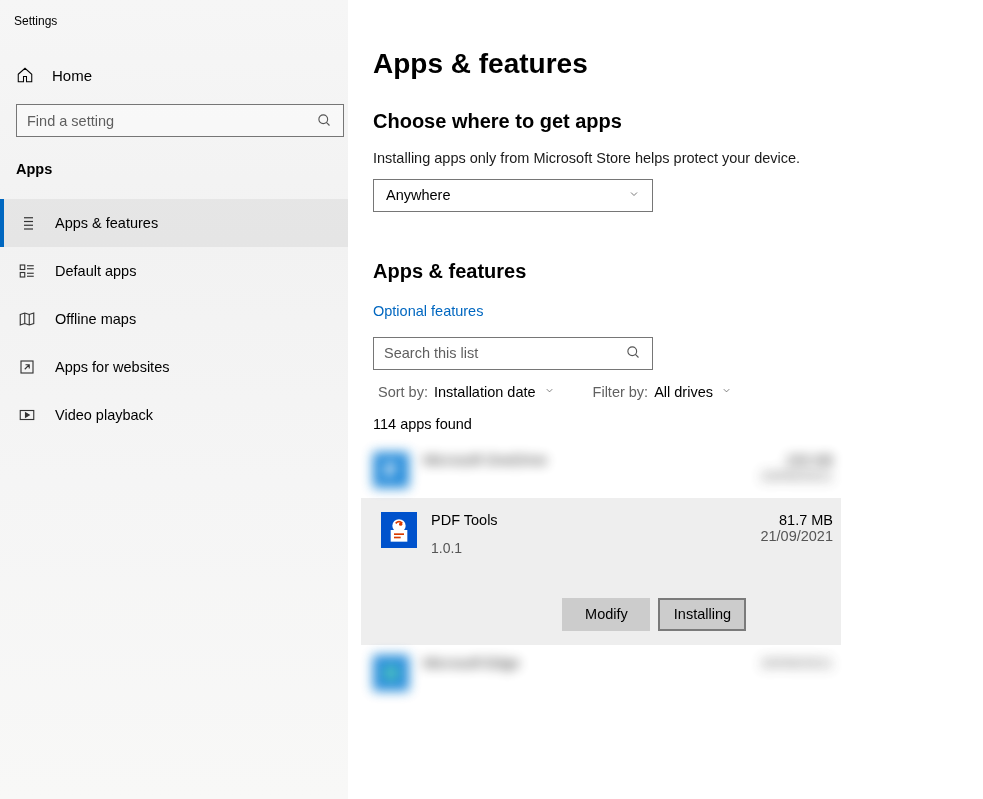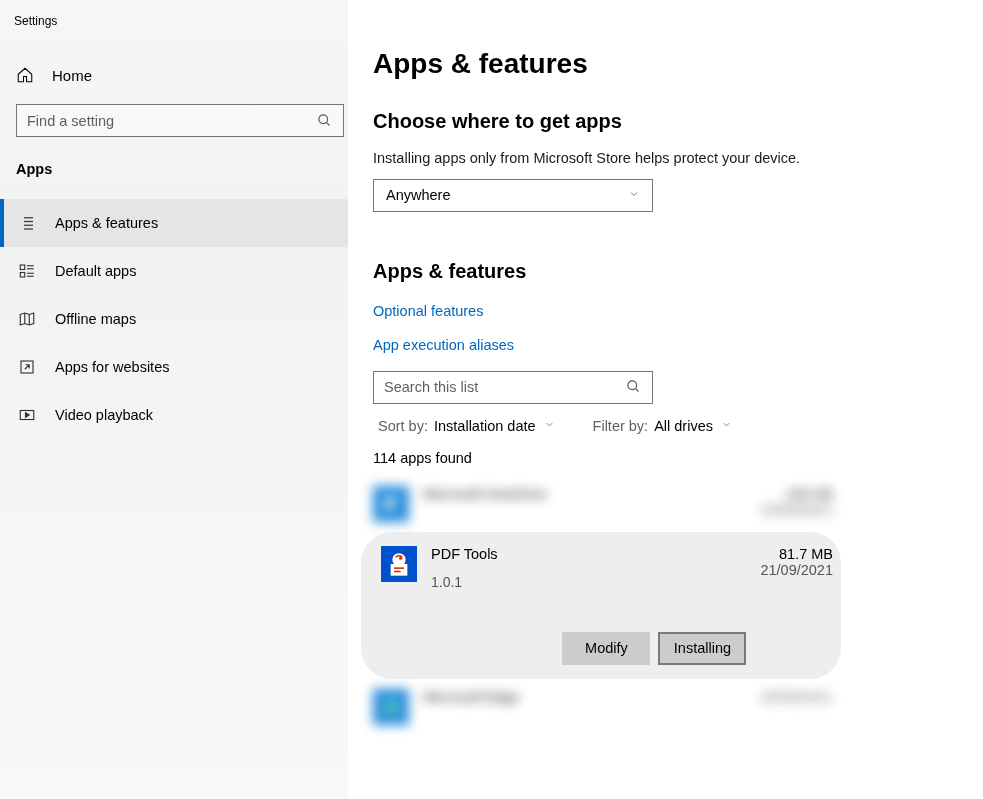--- a/index.html
+++ b/index.html
@@ -166,21 +166,20 @@
     .search-list .icon { width:16px; height:16px; color:#555;}
 
     
     .app-row {
       margin-left: 25px;
       width: 460px;
       padding: 10px 0;
       display: flex;
       gap: 14px;
       align-items: flex-start;
-      border-radius: 31px;
     }
     .app-row.blurred { filter: blur(6px); opacity: 0.85; pointer-events:none;}
     .app-icon { width: 36px; height: 36px; flex-shrink:0; display:flex;align-items:center;justify-content:center;}
     .app-icon.blue { background:#0078d4; }
     .app-icon.pdf { background:#0052cc; position:relative;}
     .app-icon.pdf svg { position:absolute; }
     .app-info { flex: 1; }
     .app-name { font-size: 14.5px; }
     .app-ver { font-size: 14px; color:#555; margin-top:12px;}
     .app-meta { text-align: right; }
@@ -309,21 +308,20 @@
     <span>Anywhere</span>
     <span class="chev">
       <svg width="12" height="12" viewBox="0 0 24 24" fill="none" stroke="#555" stroke-width="1.6">
           <path d="M6 9 L12 15 L18 9"></path>
         </svg>
     </span>
   </div>
 
   <h2 class="sub-section-title">Apps &amp; features</h2>
   <a class="link-blue">Optional features</a>
-  <a class="link-blue">App execution aliases</a>
 
   <div class="search-list">
     <input placeholder="Search this list" style="">
     <span class="icon">
       <svg width="15" height="15" viewBox="0 0 24 24" fill="none" stroke="#555" stroke-width="1.8">
           <circle cx="10" cy="10" r="7"></circle>
           <line x1="20" y1="20" x2="15" y2="15"></line>
         </svg>
     </span>
   </div>

